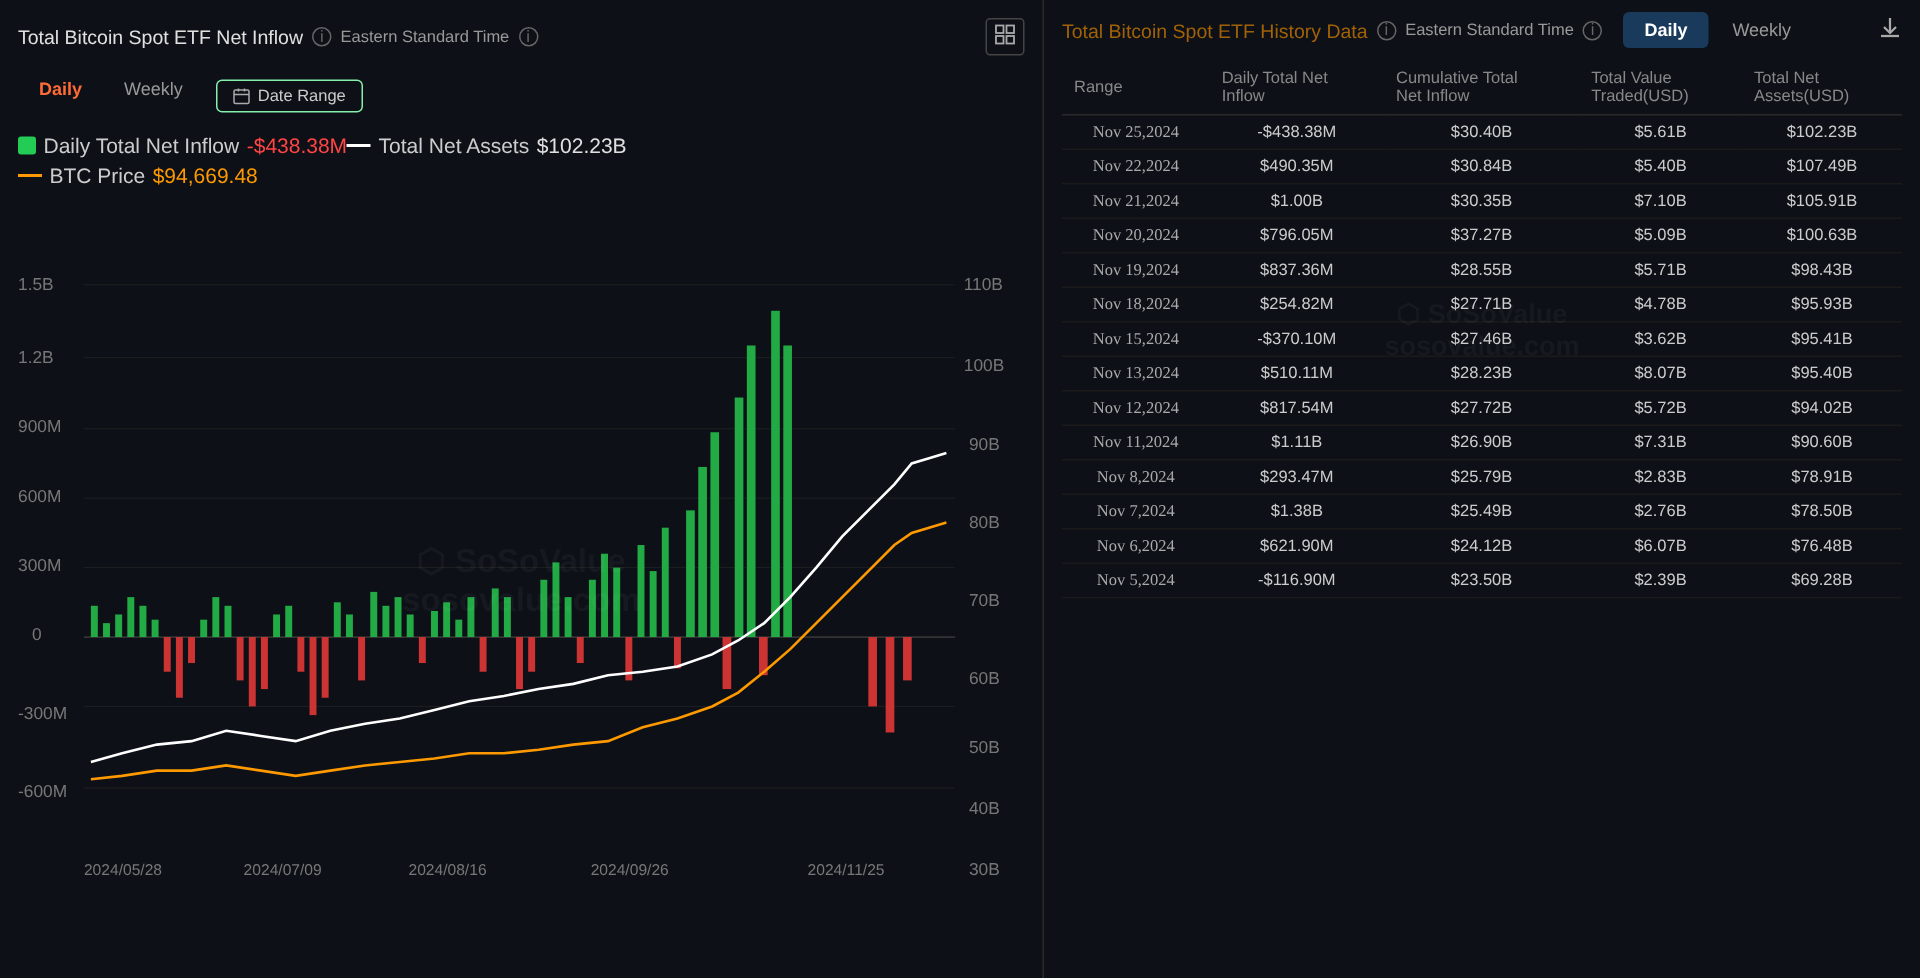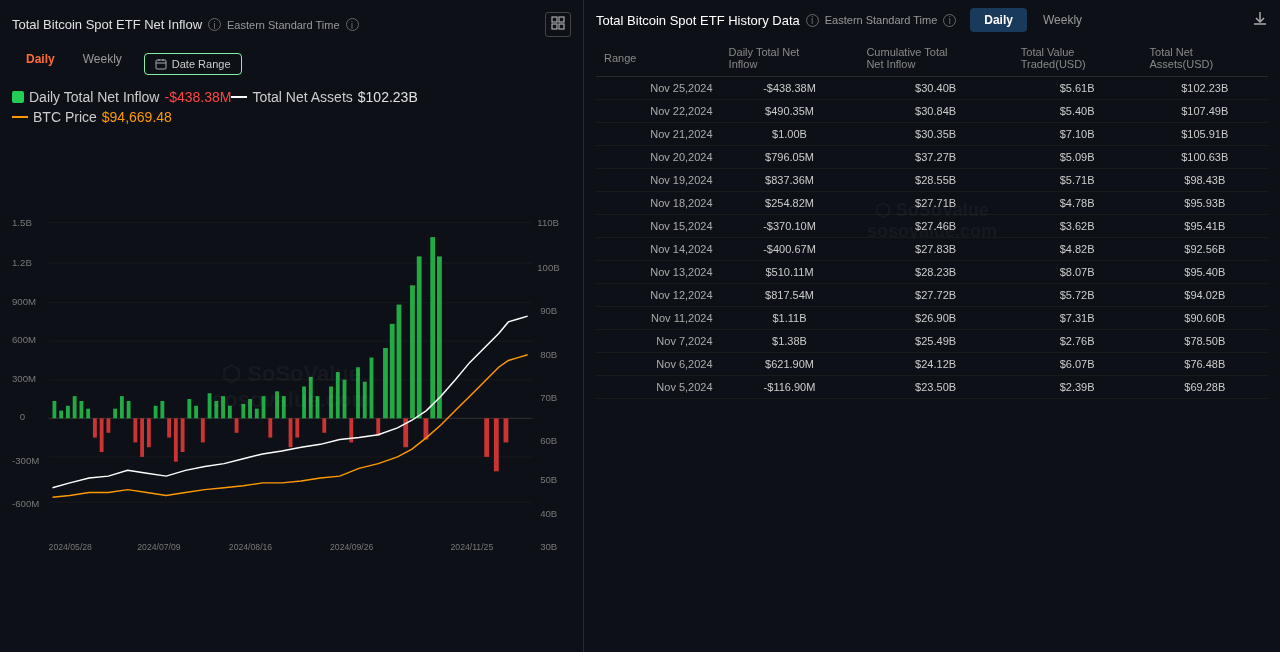--- a/index.html
+++ b/index.html
@@ -8,21 +8,21 @@
       color: #ccc;
       font-family: -apple-system, BlinkMacSystemFont, 'Segoe UI', sans-serif;
       font-size: 12px;
       width: 1280px;
       height: 652px;
       overflow: hidden;
       display: flex;
     }
 
     .left-panel {
-      width: 584px;
+      width: 696px;
       height: 652px;
       border-right: 1px solid #2a2a2a;
       display: flex;
       flex-direction: column;
       padding: 12px;
     }
 
     .right-panel {
       flex: 1;
       display: flex;
@@ -189,21 +189,21 @@
 
     
     .right-header {
       display: flex;
       align-items: center;
       gap: 6px;
       margin-bottom: 8px;
     }
 
     .right-title {
-      color: #ffffff;
+      color: #a16207;
       font-size: 13px;
       font-weight: 500;
     }
 
     .right-tab-group {
       display: flex;
       margin-left: 8px;
       gap: 2px;
     }
 
@@ -243,22 +243,23 @@
       border-bottom: 1px solid #1a1a1a;
     }
 
     .data-table tbody td {
       padding: 5px 8px;
       text-align: center;
       color: #ccc;
     }
 
     .data-table tbody td:first-child {
-      text-align: right;
+      text-align: center;
       color: #aaa;
+      font-family: Liberation Serif, serif;
     }
 
     .value-green { color: #00c853; }
     .value-red { color: #ff4444; }
 
     .watermark {
       position: absolute;
       top: 50%;
       left: 50%;
       transform: translate(-50%, -50%);
@@ -554,27 +555,20 @@
     <td>$95.93B</td>
   </tr>
           <tr>
     <td>Nov 15,2024</td>
     <td class="value-red">-$370.10M</td>
     <td>$27.46B</td>
     <td>$3.62B</td>
     <td>$95.41B</td>
   </tr>
           <tr>
-    <td>Nov 14,2024</td>
-    <td class="value-red">-$400.67M</td>
-    <td>$27.83B</td>
-    <td>$4.82B</td>
-    <td>$92.56B</td>
-  </tr>
-          <tr>
     <td>Nov 13,2024</td>
     <td class="value-green">$510.11M</td>
     <td>$28.23B</td>
     <td>$8.07B</td>
     <td>$95.40B</td>
   </tr>
           <tr>
     <td>Nov 12,2024</td>
     <td class="value-green">$817.54M</td>
     <td>$27.72B</td>
@@ -582,20 +576,27 @@
     <td>$94.02B</td>
   </tr>
           <tr>
     <td>Nov 11,2024</td>
     <td class="value-green">$1.11B</td>
     <td>$26.90B</td>
     <td>$7.31B</td>
     <td>$90.60B</td>
   </tr>
           <tr>
+    <td>Nov 8,2024</td>
+    <td class="value-green">$293.47M</td>
+    <td>$25.79B</td>
+    <td>$2.83B</td>
+    <td>$78.91B</td>
+  </tr>
+          <tr>
     <td>Nov 7,2024</td>
     <td class="value-green">$1.38B</td>
     <td>$25.49B</td>
     <td>$2.76B</td>
     <td>$78.50B</td>
   </tr>
           <tr>
     <td>Nov 6,2024</td>
     <td class="value-green">$621.90M</td>
     <td>$24.12B</td>

